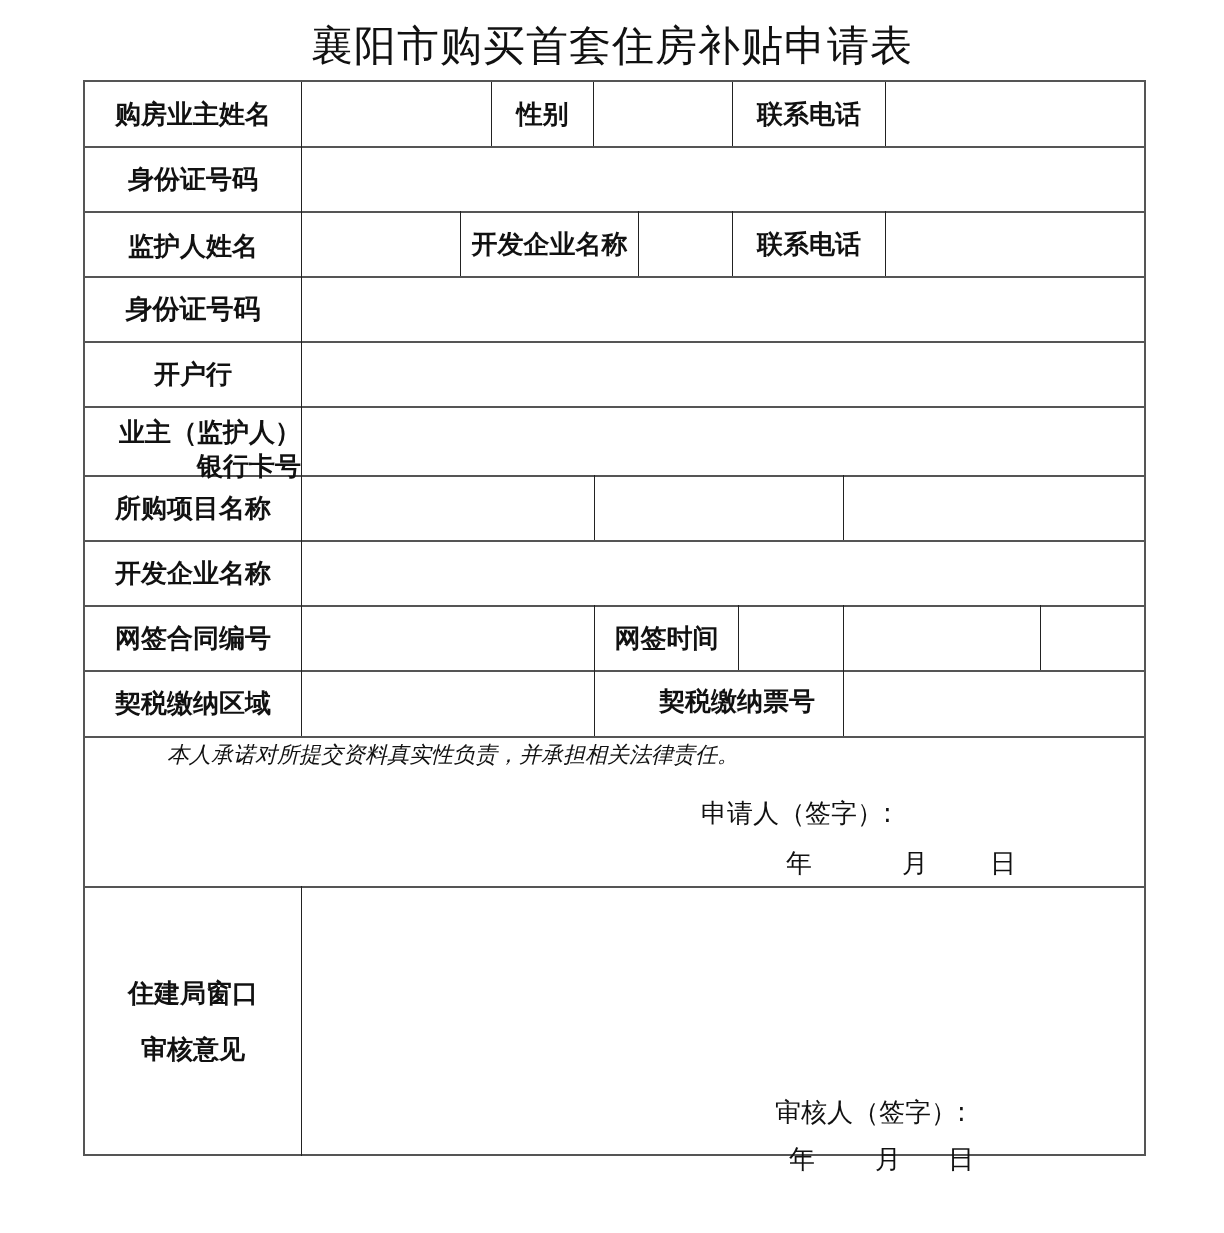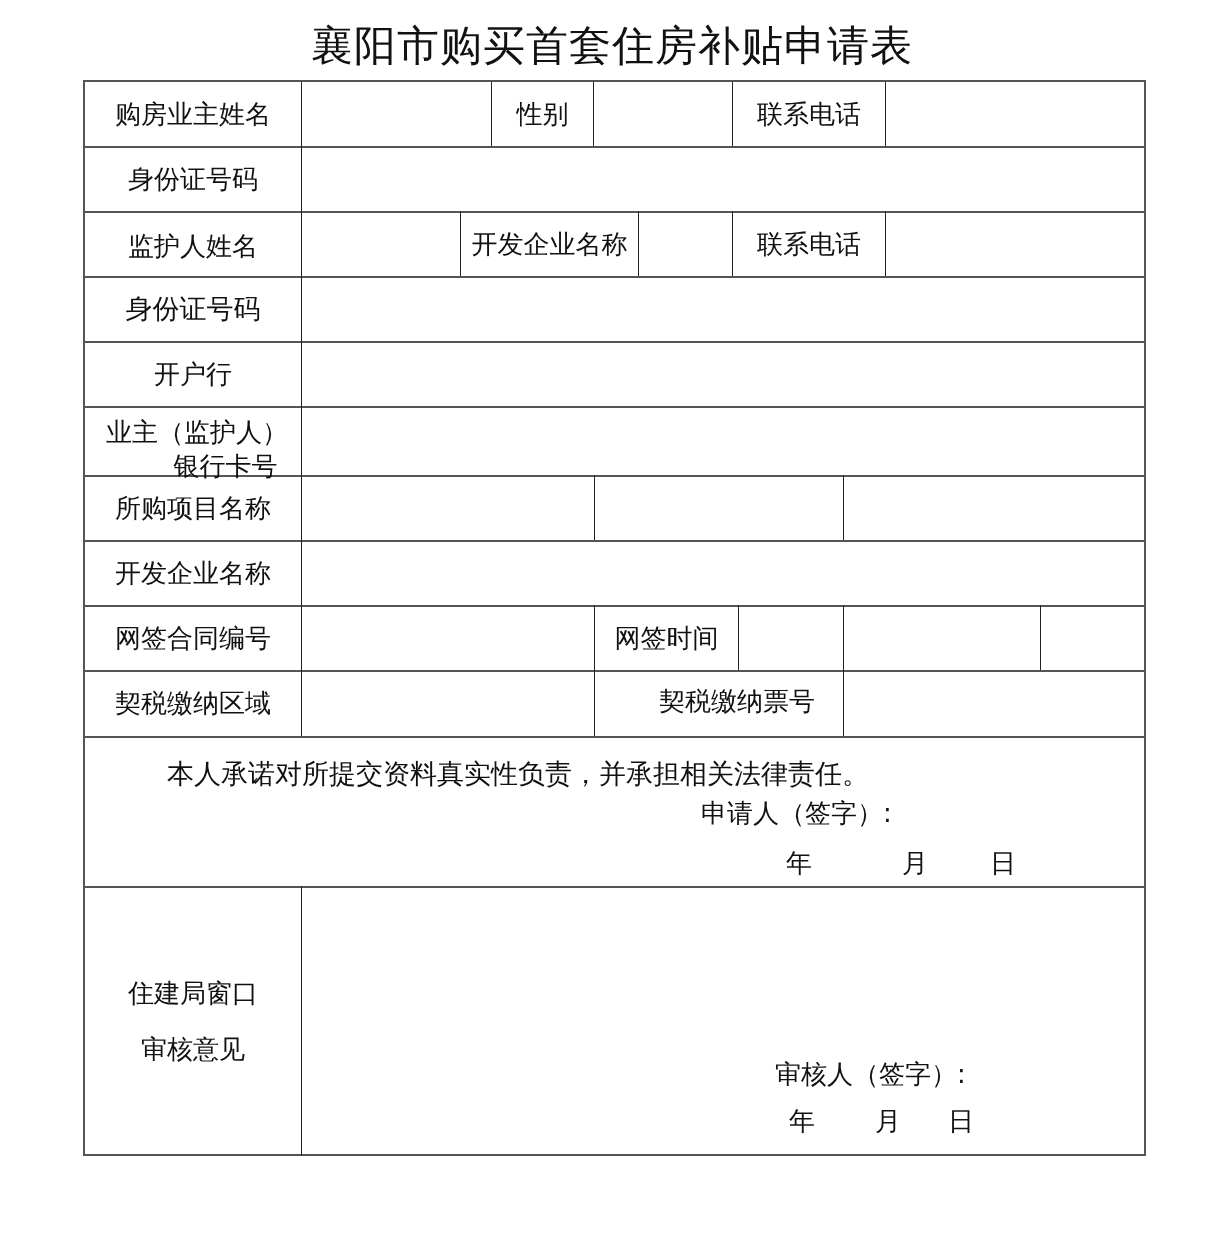--- a/index.html
+++ b/index.html
@@ -11,28 +11,28 @@
     position: absolute; left: 0; top: 18px; width: 1224px; text-align: center;
     font-size: 42px; font-weight: 500; letter-spacing: 1px; line-height: 56px; color: #111;
   }
   .form {
     position: absolute; left: 83px; top: 80px; width: 1063px; height: 1076px;
     border: 2px solid #555; box-sizing: border-box;
   }
   .cell {
     position: absolute; box-sizing: border-box;
     display: flex; align-items: center; justify-content: center;
-    font-size: 26px; line-height: 32px; text-align: center;
+    font-size: 26px; line-height: 32px; text-align: center; font-weight: bold;
   }
   .hline { position: absolute; left: 0; width: 1059px; height: 0; border-top: 2px solid #555; }
   .vline { position: absolute; width: 0; border-left: 1.5px solid #222; }
   .field { background: transparent; }
   .stack { flex-direction: column; line-height: 34px; }
   .small { font-size: 23px; }
-  .pledge-text { position: absolute; left: 82px; top: 20px; font-size: 27px; }
+  .pledge-text { position: absolute; left: 82px; top: 4px; font-size: 22px; font-style: italic; }
   .sign { position: absolute; font-size: 26px; white-space: nowrap; }
   .date { position: absolute; font-size: 26px; white-space: nowrap; }
   .date span { position: absolute; top: 0; }
 </style>
 </head>
 <body>
 
 <div class="title">襄阳市购买首套住房补贴申请表</div>
 
 <div class="form">
@@ -89,21 +89,21 @@
   <div class="cell field" style="left:554px; top:129px; width:93px; height:65px"></div>
   <div class="cell" style="left:648px; top:129px; width:152px; height:65px">联系电话</div>
   <div class="cell field" style="left:801px; top:129px; width:258px; height:65px"></div>
 
   <div class="cell" style="left:0; top:194px; width:216px; height:65px; font-size:27px">身份证号码</div>
   <div class="cell field" style="left:217px; top:194px; width:842px; height:65px"></div>
 
   <div class="cell" style="left:0; top:259px; width:216px; height:65px">开户行</div>
   <div class="cell field" style="left:217px; top:259px; width:842px; height:65px"></div>
 
-  <div class="cell stack" style="left:0; top:324px; width:216px; height:86px; align-items:center; padding-left:8px">
+  <div class="cell stack" style="left:0; top:324px; width:216px; height:86px; align-items:flex-end; padding-left:8px">
     <span>业主（监护人）</span>
     <span style="padding-left:57px">银行卡号</span>
   </div>
   <div class="cell field" style="left:217px; top:324px; width:842px; height:69px"></div>
 
   <div class="cell" style="left:0; top:393px; width:216px; height:65px">所购项目名称</div>
   <div class="cell field" style="left:217px; top:393px; width:292px; height:65px"></div>
   <div class="cell field" style="left:759px; top:393px; width:300px; height:65px"></div>
 
   <div class="cell" style="left:0; top:458px; width:216px; height:65px">开发企业名称</div>
@@ -127,21 +127,21 @@
       <span style="left:701px">年</span>
       <span style="left:817px">月</span>
       <span style="left:905px">日</span>
     </div>
   </div>
 
   <div class="cell stack" style="left:0; top:804px; width:216px; height:270px; line-height:56px">
     <span>住建局窗口</span>
     <span>审核意见</span>
   </div>
-  <div style="position:absolute; left:217px; top:810px; width:842px; height:270px">
+  <div style="position:absolute; left:217px; top:848px; width:842px; height:270px">
     <div class="sign" style="left:473px; top:165px">审核人（签字）:</div>
     <div class="date" style="left:0; top:212px; width:842px; height:32px">
       <span style="left:487px">年</span>
       <span style="left:573px">月</span>
       <span style="left:646px">日</span>
     </div>
   </div>
 </div>
 
 </body></html>

